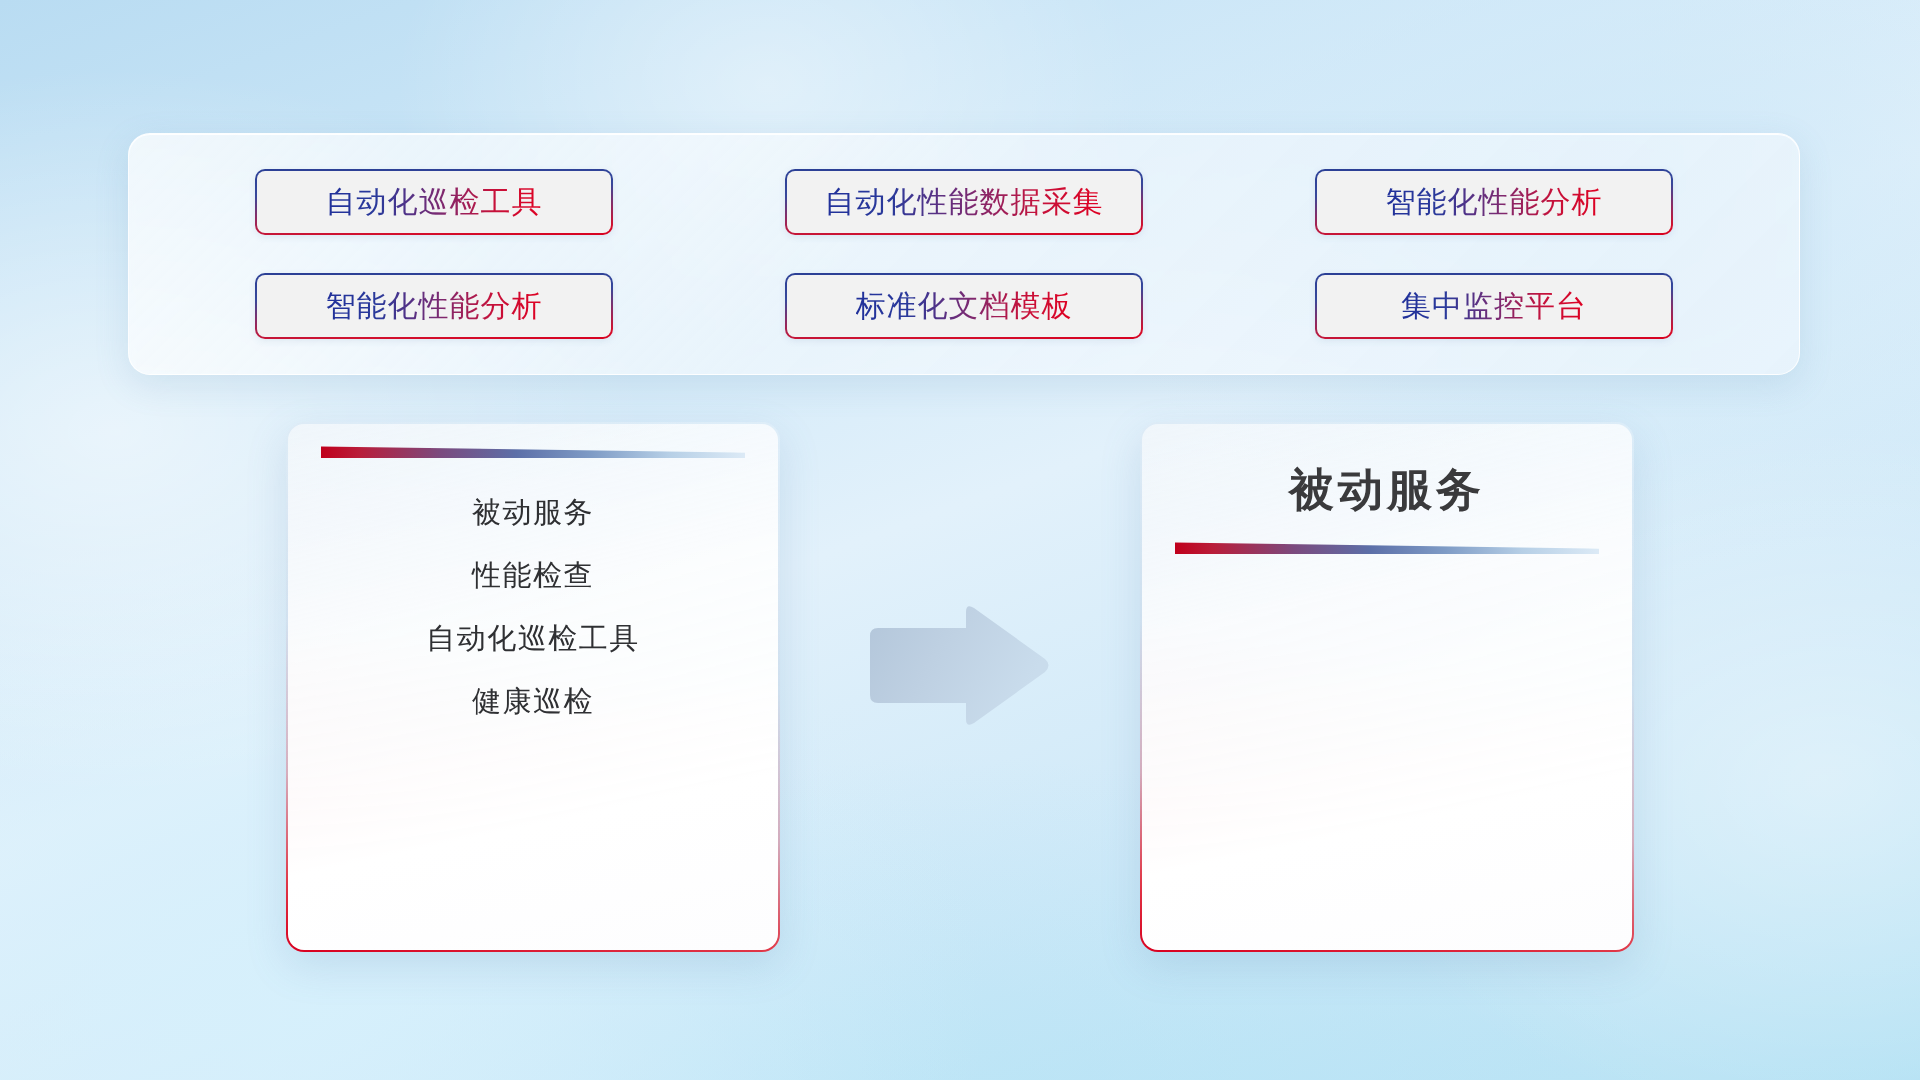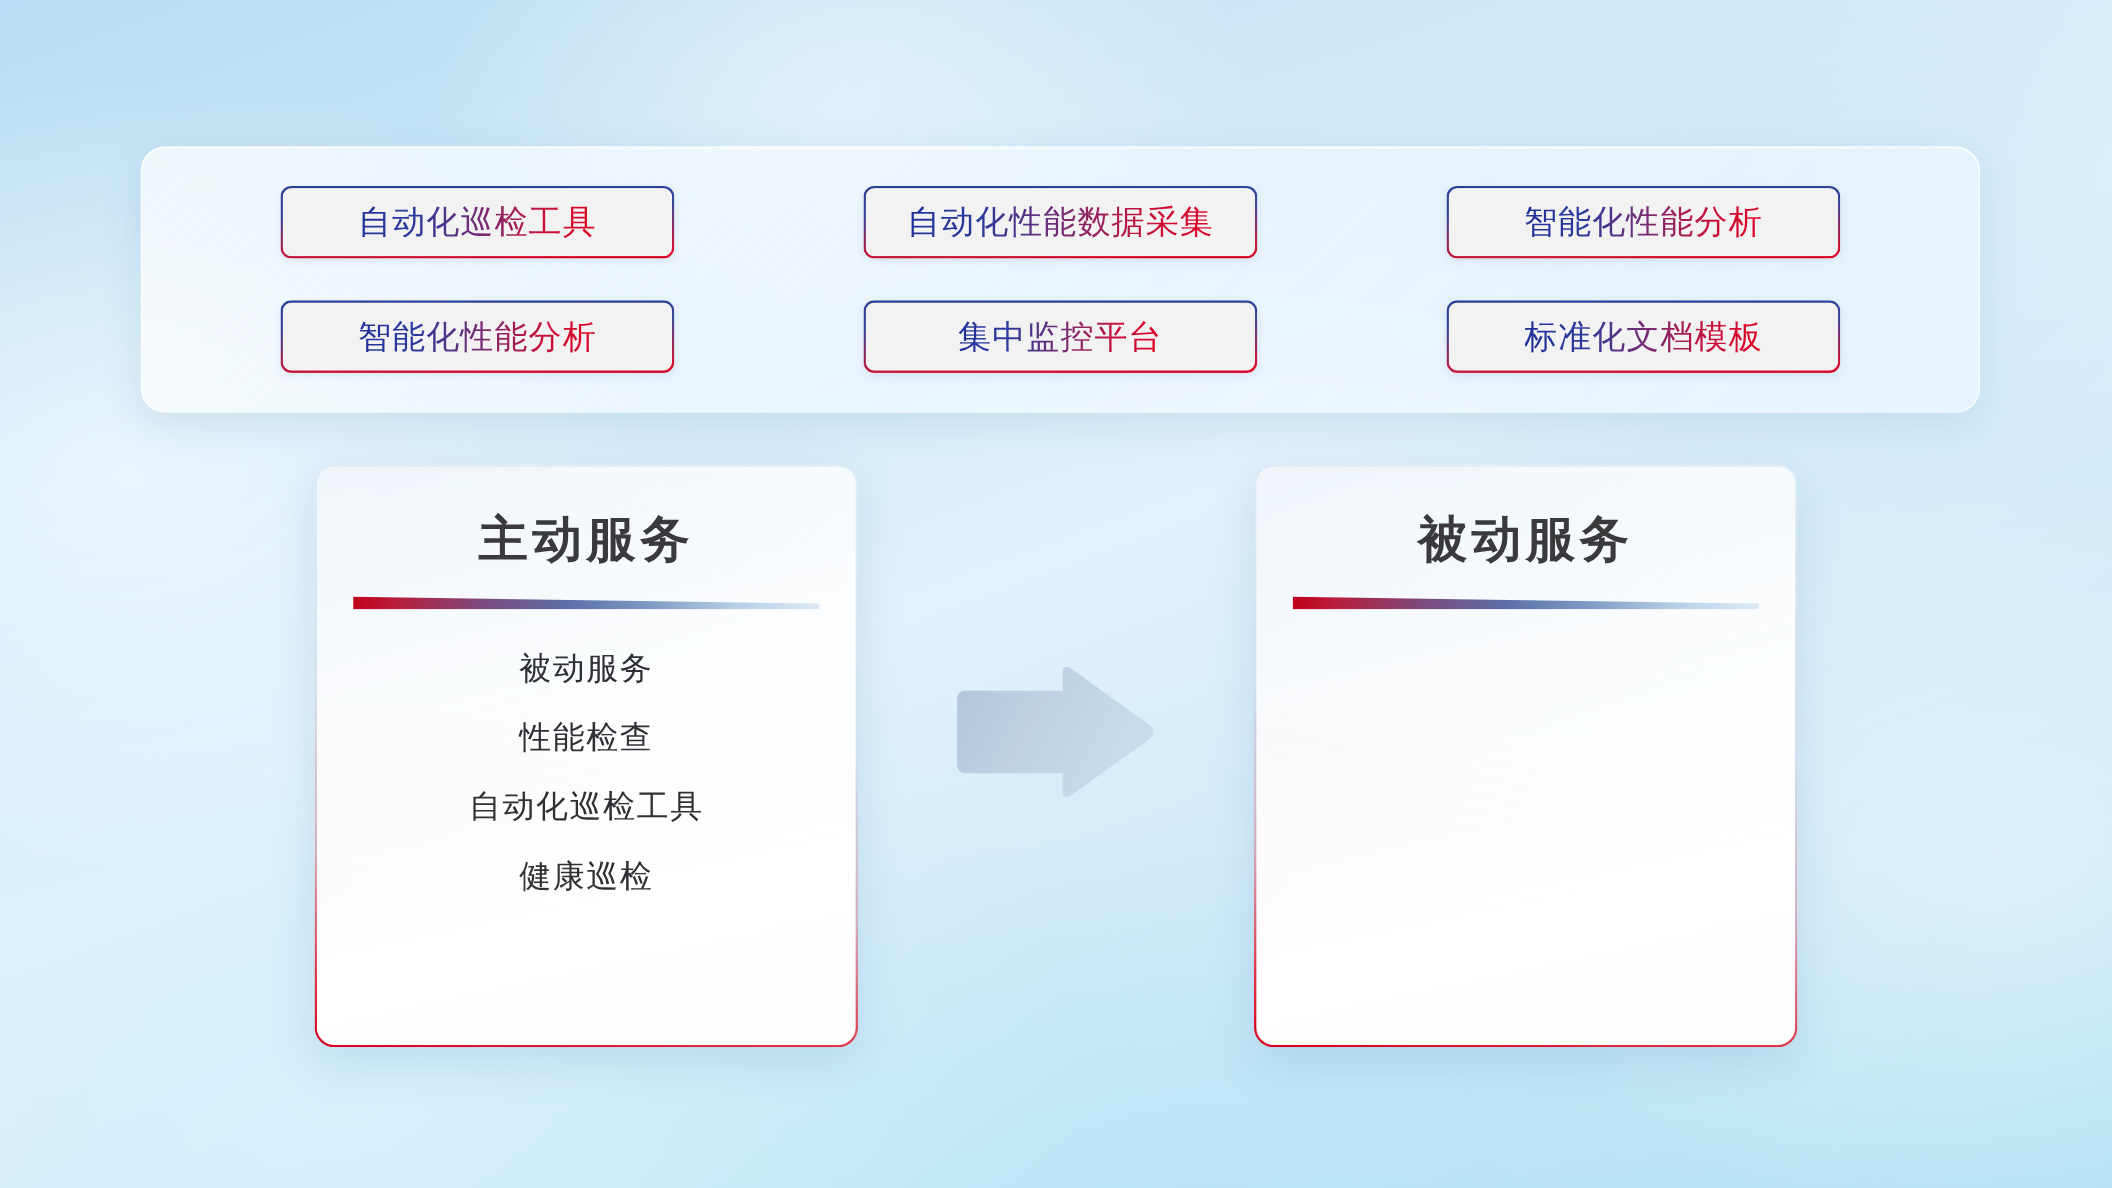--- a/index.html
+++ b/index.html
@@ -155,32 +155,31 @@
 
       <div class="pill">
         <span class="pill-label">智能化性能分析</span>
       </div>
 
       <div class="pill">
         <span class="pill-label">智能化性能分析</span>
       </div>
 
       <div class="pill">
+        <span class="pill-label">标准化文档模板</span>
+      </div>
+
+      <div class="pill">
         <span class="pill-label">集中监控平台</span>
       </div>
 
-      <div class="pill">
-        <span class="pill-label">标准化文档模板</span>
-      </div>
-
     </div>
   </div>
 
   <div class="card" id="card-active">
-    <div class="card-title">主动服务</div>
     <div class="card-rule">
         <span></span>
       </div>
     <div class="card-list">
       <div class="card-list-item">被动服务</div>
       <div class="card-list-item">性能检查</div>
       <div class="card-list-item">自动化巡检工具</div>
       <div class="card-list-item">健康巡检</div>
     </div>
   </div>

